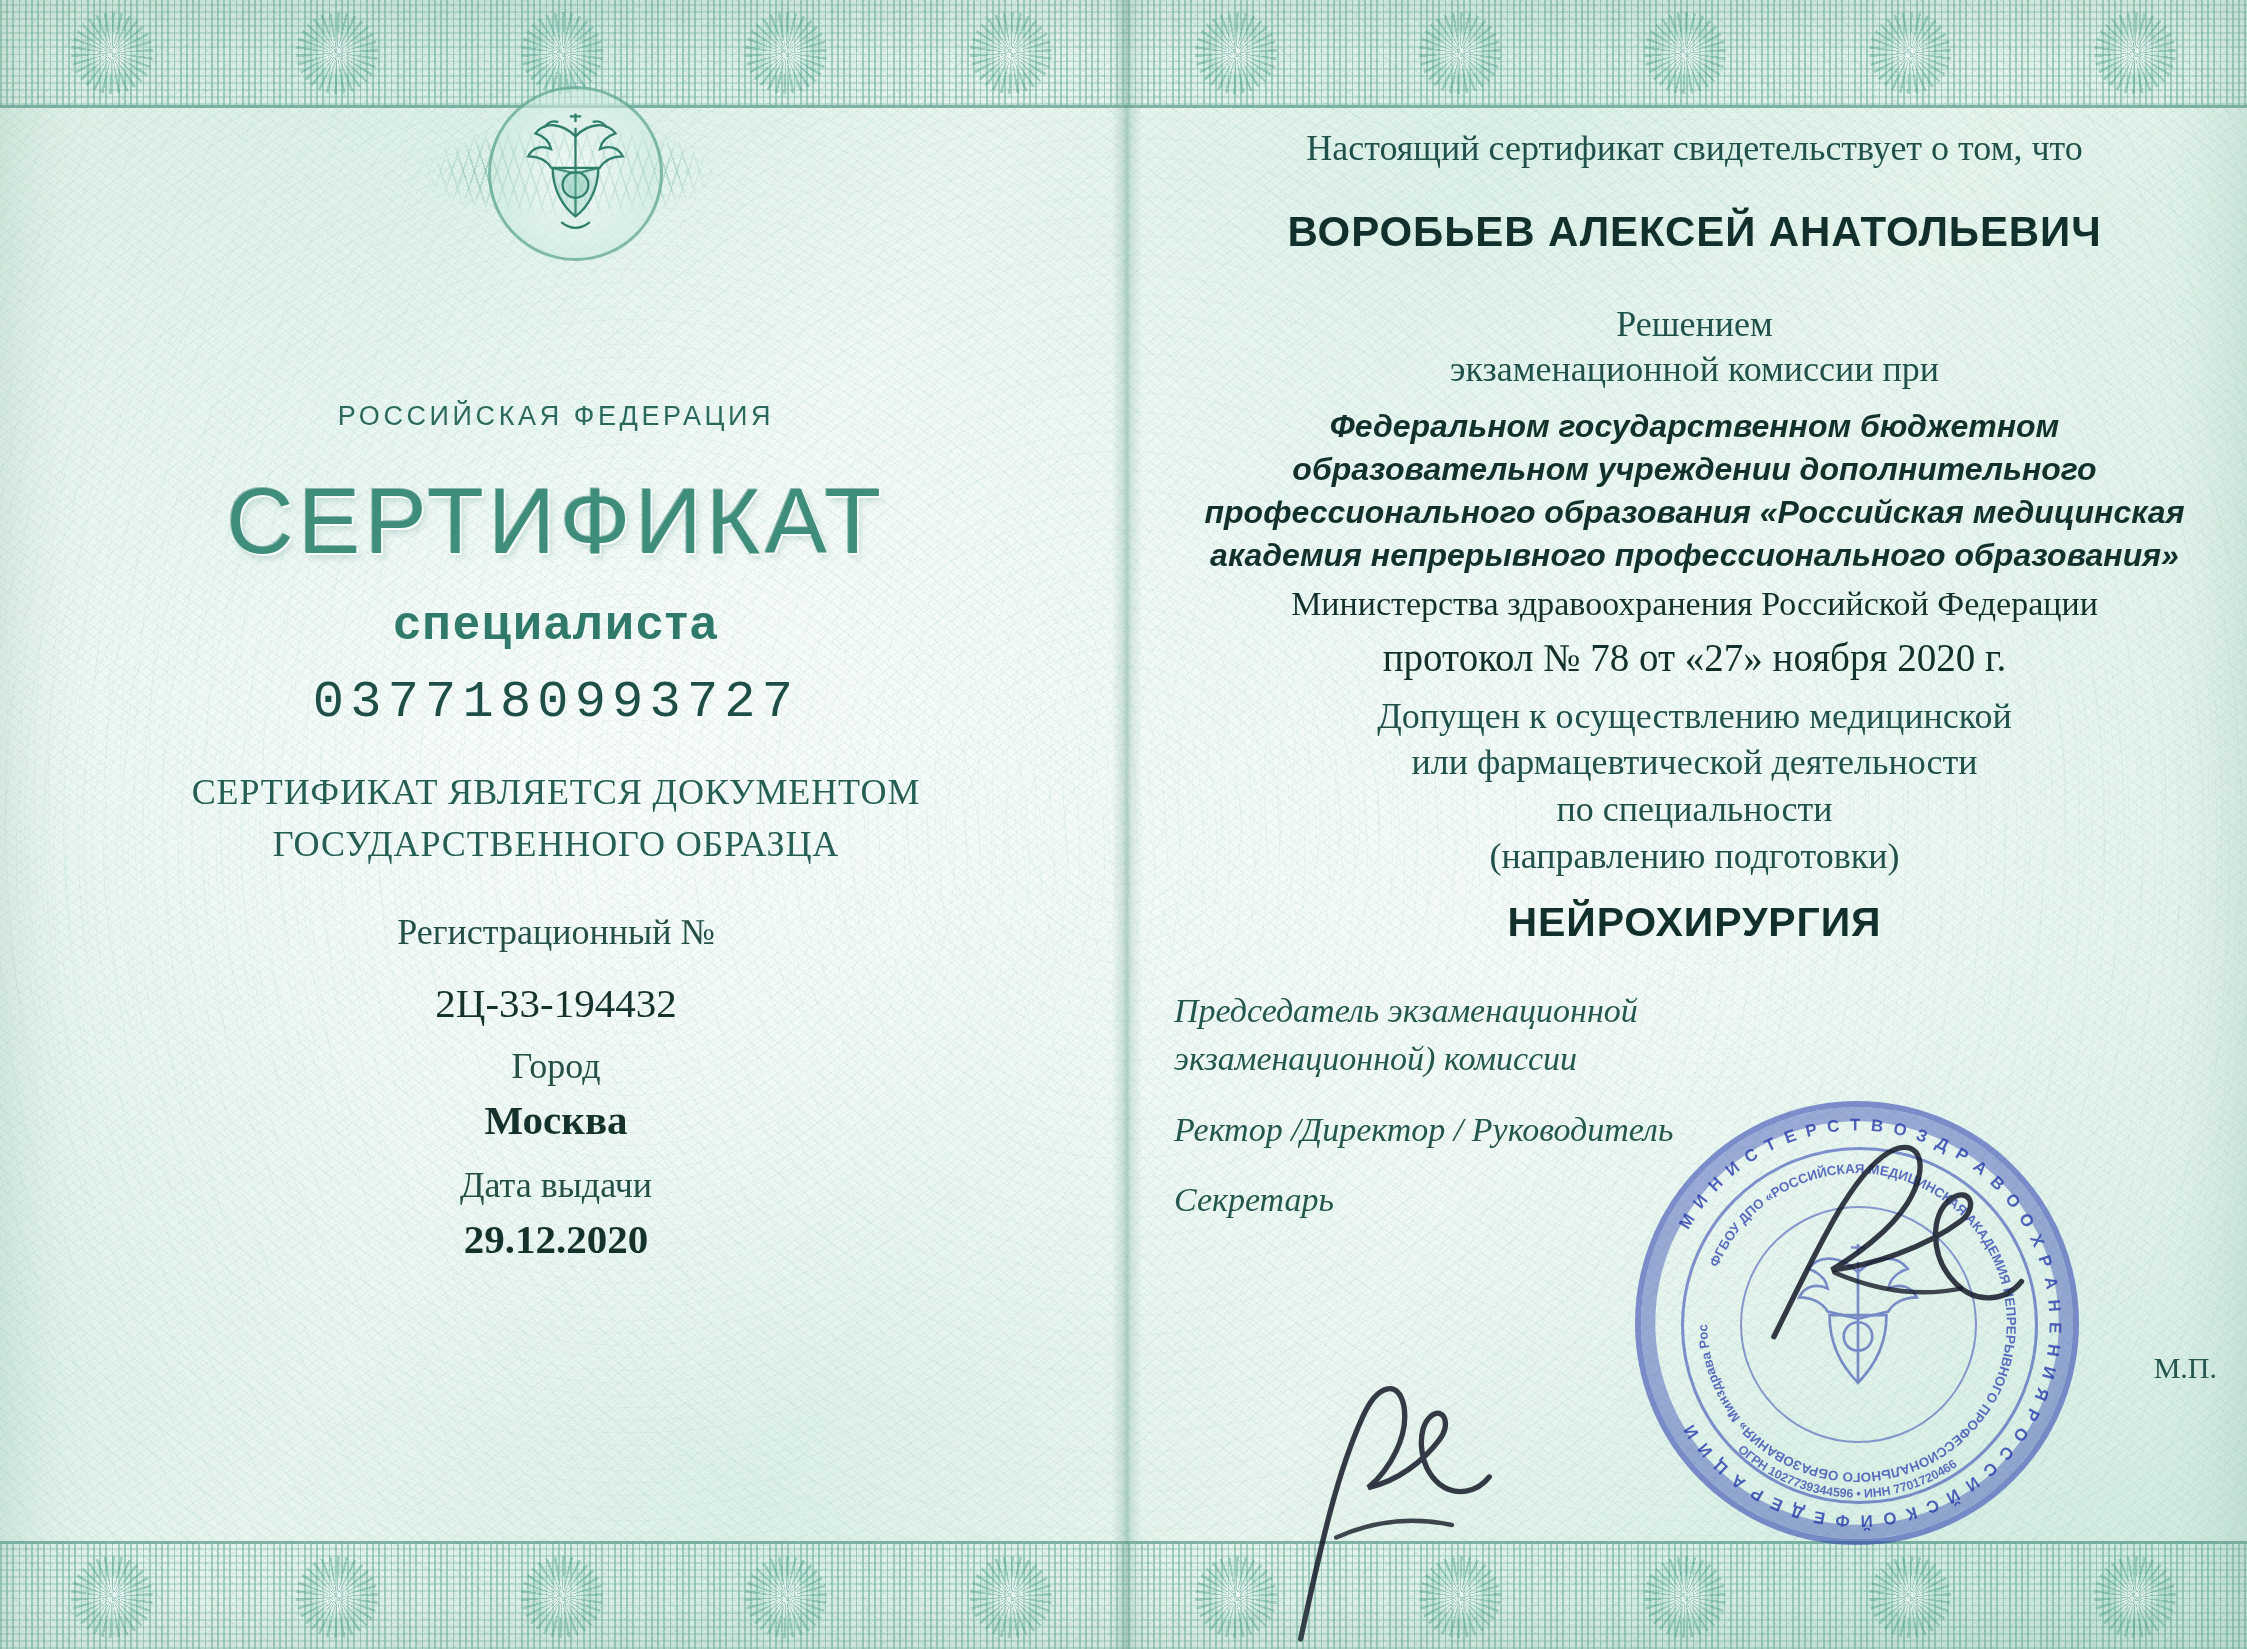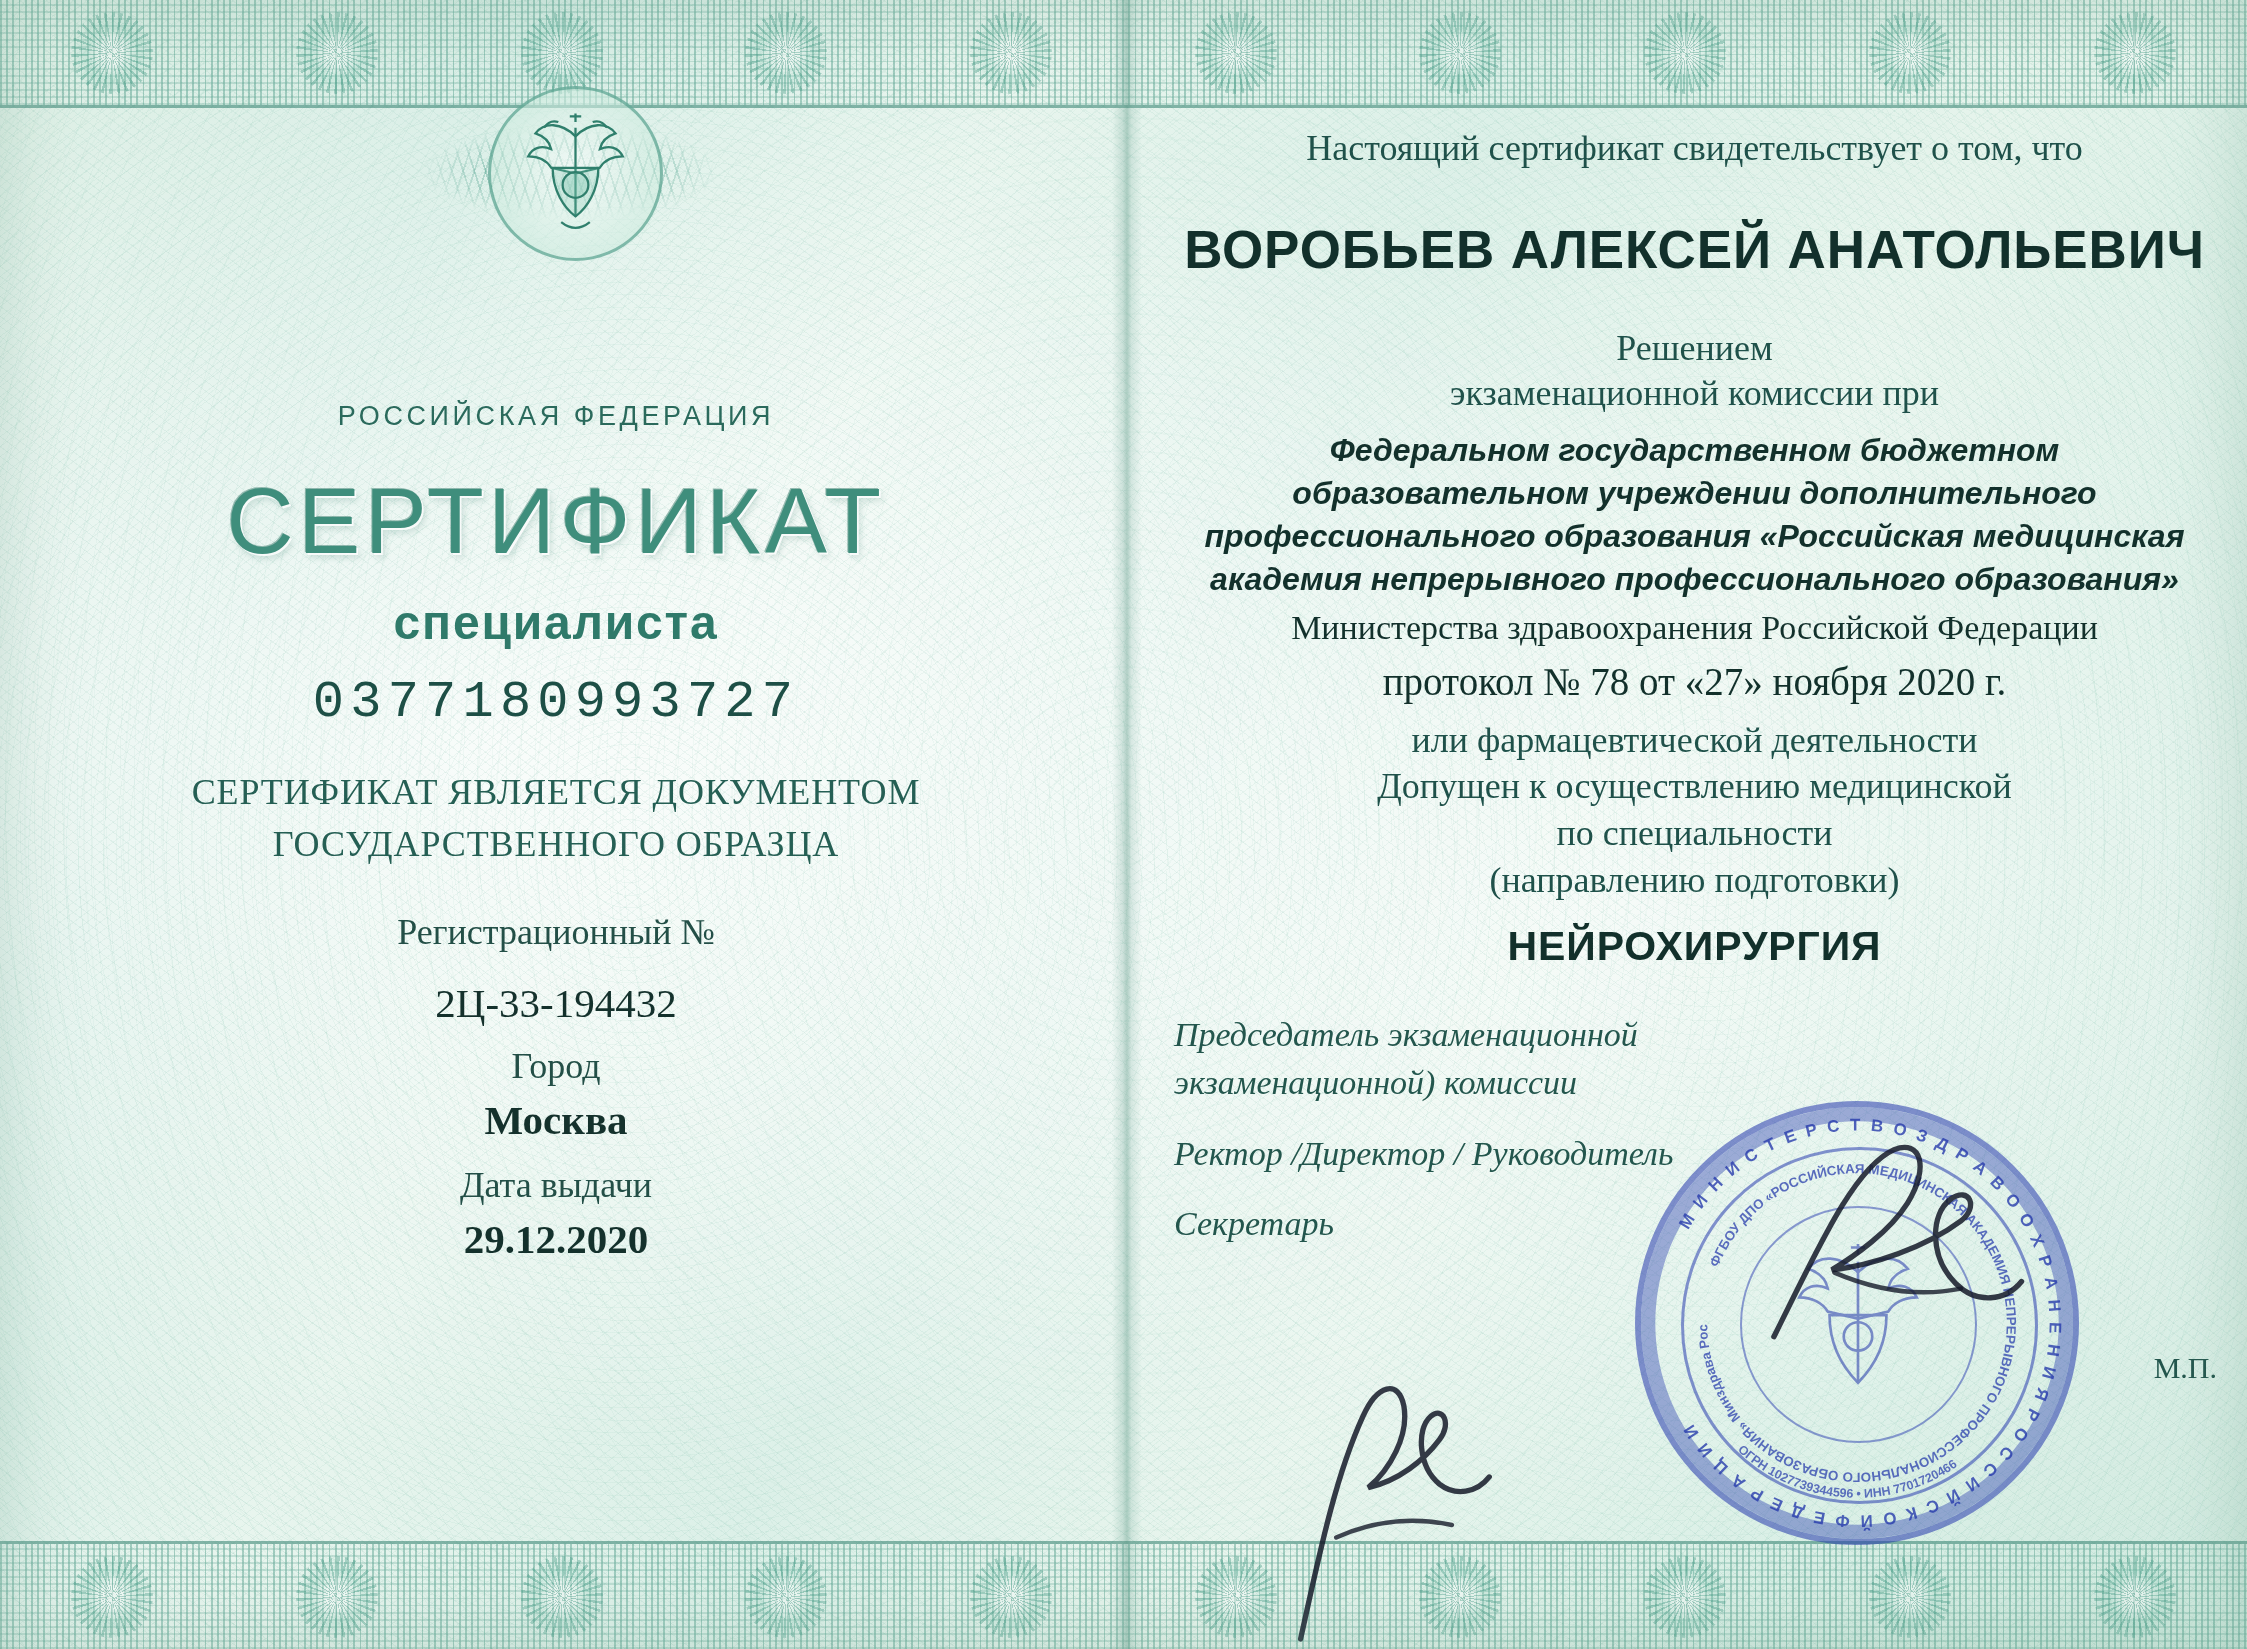--- a/index.html
+++ b/index.html
@@ -234,23 +234,23 @@
     color: #14312c;
   }
 
   
   .r-intro {
     margin-top: 19.6px;
     font-size: 36px;
     color: #1f514a;
   }
   .r-name {
-    margin-top: 50px;
+    margin-top: 39px;
     font-family: "Liberation Sans", sans-serif;
-    font-size: 53px;
+    font-size: 42px;
     font-weight: 700;
     letter-spacing: 0.9px;
     color: #12302b;
   }
   .r-decision {
     margin-top: 46px;
     font-size: 36px;
     line-height: 1.26;
     color: #1f514a;
   }
@@ -461,22 +461,22 @@
       <div>Федеральном государственном бюджетном</div>
       <div>образовательном учреждении дополнительного</div>
       <div>профессионального образования «Российская медицинская</div>
       <div>академия непрерывного профессионального образования»</div>
     </div>
     <div class="r-protocol" style="font-size:34px;margin-top:7.1px">Министерства здравоохранения Российской Федерации</div>
 
     <div class="r-protocol">протокол № 78 от «27» ноября 2020 г.</div>
 
     <div class="r-admit">
+      <div>Допущен к осуществлению медицинской</div>
       <div>или фармацевтической деятельности</div>
-      <div>Допущен к осуществлению медицинской</div>
       <div>по специальности</div>
       <div>(направлению подготовки)</div>
     </div>
 
     <div class="r-spec">НЕЙРОХИРУРГИЯ</div>
 
 
     <div class="sig-block">
       <div class="sig-line">Председатель экзаменационной</div>
       <div class="sig-line">экзаменационной) комиссии</div>

